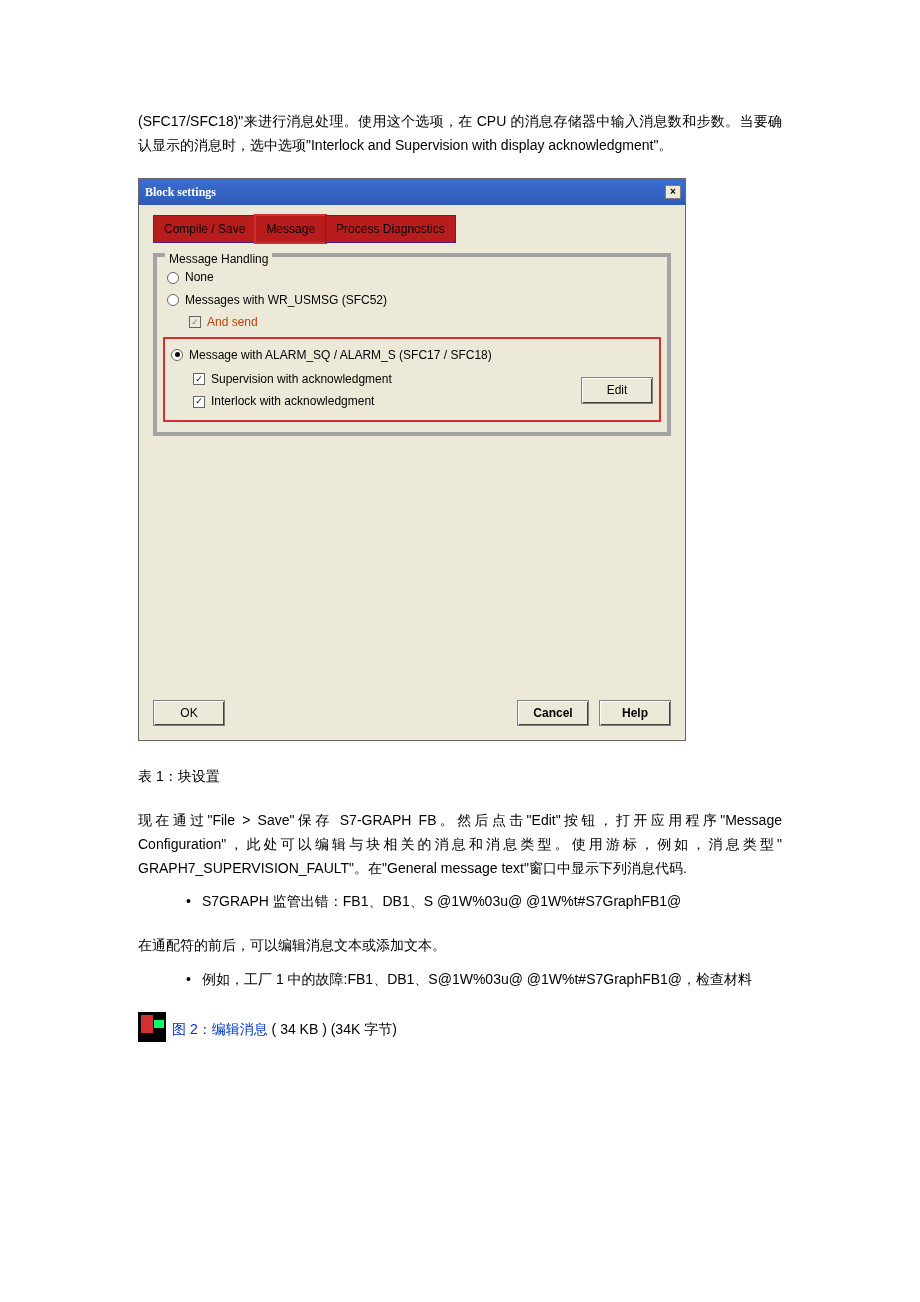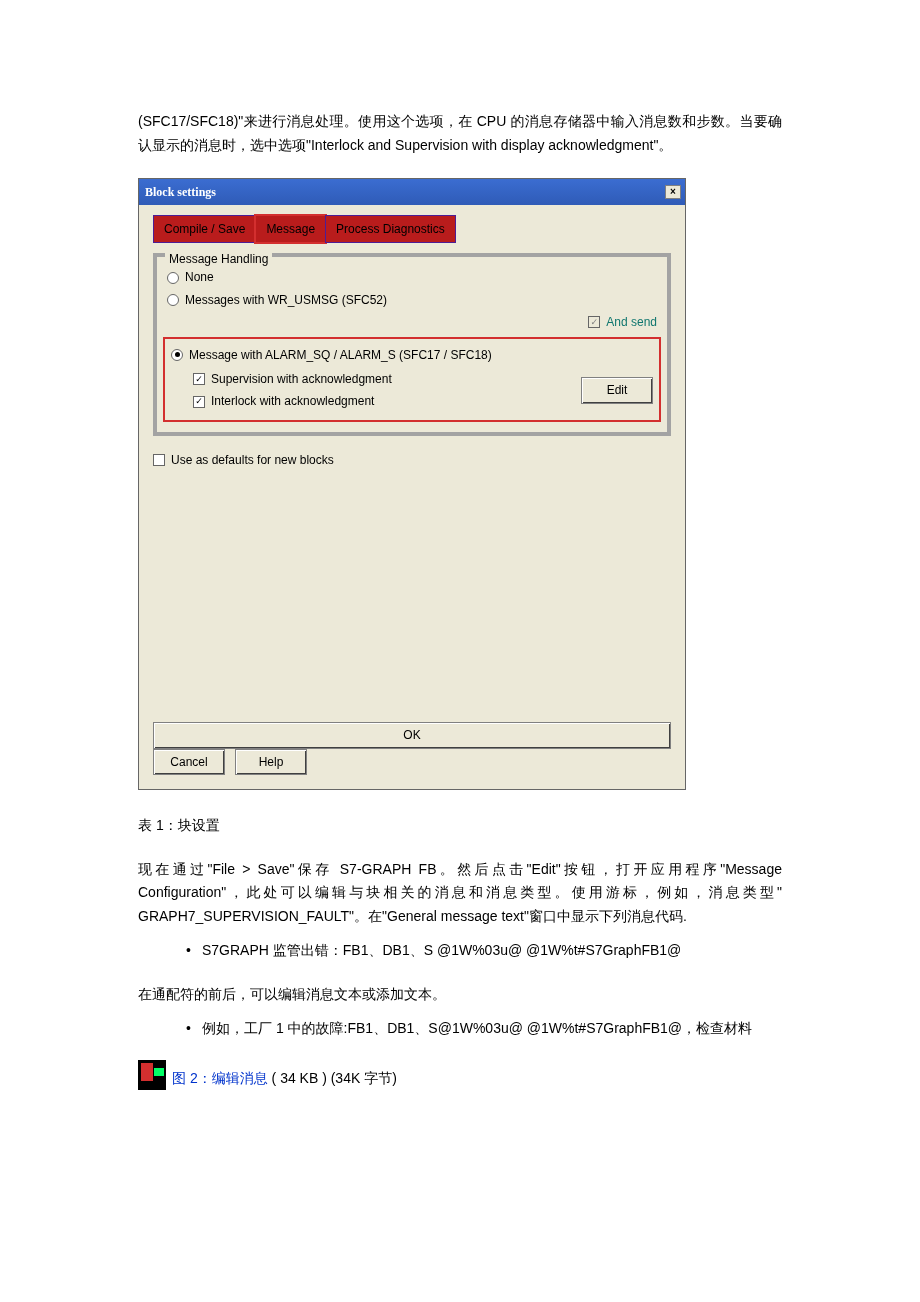--- a/index.html
+++ b/index.html
@@ -69,21 +69,21 @@
       top: -8px; left: 8px;
       background: #ece9d8;
       padding: 0 4px;
       font-size: 12px;
     }
     .radio-row, .check-row {
       display: flex; align-items: center;
       gap: 6px;
       margin: 2px 0;
     }
-    .radio-row.disabled, .check-row.disabled { color: #0f766e; justify-content: flex-end; }
+    .radio-row.disabled, .check-row.disabled { color: #c2410c; }
     .indent { margin-left: 22px; }
     .radio {
       width: 12px; height: 12px; border-radius: 50%;
       border: 1px solid #666; background: #fff;
       display: inline-flex; align-items: center; justify-content: center;
     }
     .radio.checked::after {
       content: ""; width: 5px; height: 5px; border-radius: 50%; background: #000;
     }
     .checkbox {
@@ -108,23 +108,22 @@
       background: #ece9d8;
       border: 1px solid #808080;
       box-shadow: inset 1px 1px 0 #fff, inset -1px -1px 0 #404040;
       padding: 2px 14px;
       font-size: 12px;
       text-align: center;
     }
     .dialog-btnrow {
       display: flex; justify-content: space-between;
       padding: 0 14px 14px 14px;
-      flex-direction: column;
-    }
-    .dialog-btnrow .right { display: flex; gap: 10px; }
+    }
+    .dialog-btnrow .right { display: flex; gap: 10px; font-weight: bold; }
     .body-space { min-height: 236px; }
     .caption { margin: 8px 0 20px 0; }
     ul.bullets { list-style: none; padding-left: 0; margin: 10px 0 20px 0; }
     ul.bullets li { display: flex; align-items: flex-start; padding-left: 48px; }
     ul.bullets li .dot { width: 16px; flex:none; display:inline-block; }
     .link { color: #0033cc; }
     .attach-row { display: flex; align-items: flex-end; gap: 6px; margin-top: 20px; }
     .attach-icon {
       width: 28px; height: 30px;
       background: #000;
@@ -193,24 +192,20 @@
             <div class="check-row indent">
               <span class="checkbox checked"></span>
               <span>Interlock with acknowledgment</span>
             </div>
           </div>
           <div class="win-btn">Edit</div>
         </div>
       </div>
     </div>
 
-    <div class="check-row">
-      <span class="checkbox"></span>
-      <span>Use as defaults for new blocks</span>
-    </div>
 
     <div class="body-space"></div>
   </div>
   <div class="dialog-btnrow">
     <div class="win-btn">OK</div>
     <div class="right">
       <div class="win-btn">Cancel</div>
       <div class="win-btn">Help</div>
     </div>
   </div>

